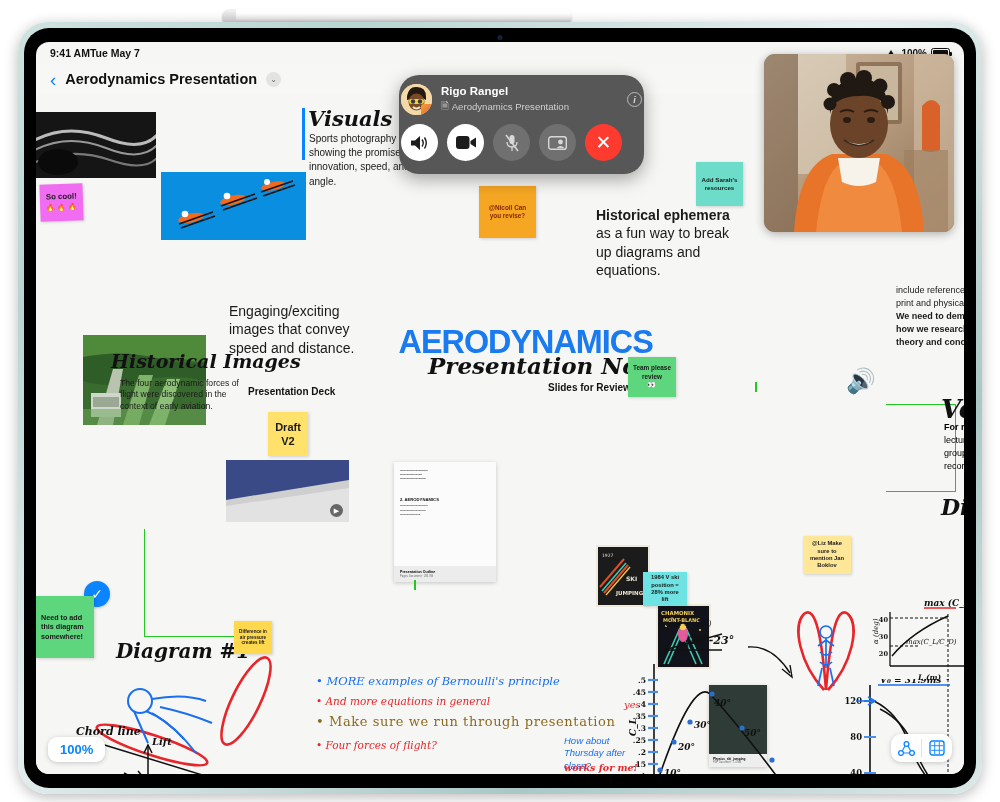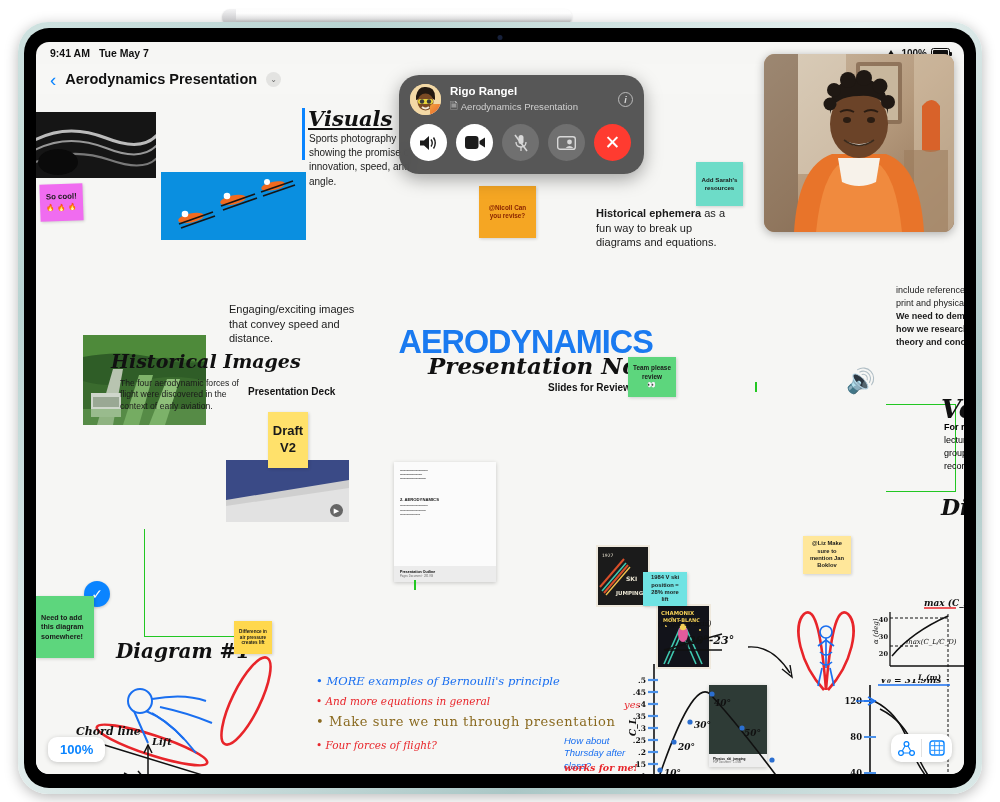--- a/index.html
+++ b/index.html
@@ -41,21 +41,21 @@
     position: relative; width: 100%; height: 100%; border-radius: 13px;
     background: #f6f6f4; overflow: hidden;
   }
 
   
   .statusbar {
     position:absolute; left:0; top:0; width:100%; height:22px;
     display:flex; align-items:center; padding:0 14px;
     font-size:10.5px; font-weight:bold; color:#111; z-index:40;
   }
-  .sb-left { display:flex; gap:9px; }
+  .sb-left { display:flex; }
   .sb-right { margin-left:auto; display:flex; align-items:center; gap:4px; font-size:10px;}
   .wifi { width:11px; height:9px; position:relative; }
   .wifi:before{content:""; position:absolute; left:0; bottom:0; width:0; height:0;
     border-left:5.5px solid transparent; border-right:5.5px solid transparent; border-bottom:8px solid #111;}
   .batt { width:19px; height:9.5px; border:1.2px solid #111; border-radius:2.5px; position:relative; }
   .batt:after{content:""; position:absolute; right:-3px; top:2.6px; width:1.6px; height:4px; background:#111; border-radius:0 1px 1px 0;}
   .batt i{ position:absolute; left:1px; top:1px; bottom:1px; right:1px; background:#111; border-radius:1px; display:block;}
 
   
   .navbar{
@@ -70,36 +70,36 @@
     display:flex; align-items:center; justify-content:center;
     font-size:8px; color:#6b6b6b;
   }
 
   
   .canvas{ position:absolute; left:0; top:52px; right:0; bottom:0; overflow:hidden; background:#f6f6f4;}
   .abs{ position:absolute; }
 
   
   .photo{ background:#cfcfcf; overflow:hidden; position:relative; }
-  .cap{ font-size:11px; color:#1a1a1a; line-height:1.32; }
+  .cap{ font-size:14px; color:#1a1a1a; line-height:1.32; }
   .cap b{ font-weight:bold; }
   .hand{ font-family:"DejaVu Serif", serif; font-style:italic; font-weight:bold; color:#111; }
 
   .sticky{ font-size:7.4px; line-height:1.28; text-align:center; color:#1a1a1a;
            display:flex; flex-direction:column; align-items:center; justify-content:center;
            padding:4px; box-shadow:1px 1px 3px rgba(0,0,0,.16); font-weight:bold;}
 
   
   .slide{ box-shadow:0 1px 4px rgba(0,0,0,.2); overflow:hidden; position:relative; background:#fff;}
 
   
   .ftpill{
     position:absolute; left:363px; top:33px; width:245px; height:99px;
     background:rgba(74,74,74,.93); border-radius:20px; z-index:60;
-    box-shadow:0 5px 18px rgba(0,0,0,.35); padding:9px 11px;
+    box-shadow:0 5px 18px rgba(0,0,0,.35); padding:9px 2px;
     backdrop-filter:blur(6px);
   }
   .ft-head{ display:flex; align-items:center; gap:9px; }
   .ft-ava{ width:31px; height:31px; border-radius:50%; background:#f3d9a6; position:relative; overflow:hidden; flex:0 0 auto;}
   .ft-name{ color:#fff; font-size:11.5px; font-weight:bold; line-height:1.25;}
   .ft-sub{ color:#cfcfcf; font-size:9.6px; display:flex; align-items:center; gap:3px;}
   .ft-info{ margin-left:auto; width:15px; height:15px; border-radius:50%; border:1.3px solid #b9b9b9;
             color:#d9d9d9; font-size:9px; font-style:italic; display:flex; align-items:center; justify-content:center; font-weight:bold;}
   .ft-row{ display:flex; gap:9px; margin-top:9px; }
   .ft-btn{ width:37px; height:37px; border-radius:50%; display:flex; align-items:center; justify-content:center;
@@ -193,21 +193,21 @@
                   <path d="M102 24 L134 13"></path>
             </g>
             <g fill="#ffffff">
               <circle cx="24" cy="42" r="3.3"></circle>
                   <circle cx="66" cy="24" r="3.3"></circle>
                   <circle cx="106" cy="10" r="3"></circle>
             </g>
           </svg>
         </div>
 
-        <div class="abs hand" style="left:272px; top:12px; font-size:21px;text-decoration:underline;">Visuals</div>
+        <div class="abs hand" style="left:272px; top:12px; font-size:21px;">Visuals</div>
         <div class="abs" style="left:273px; top:38px; width:108px; font-size:10px; line-height:1.42; color:#1a1a1a;">Sports photography showing the promise of innovation, speed, and angle.</div>
         <div class="abs" style="left:266px; top:14px; width:3px; height:52px; background:#0a84ff;"></div>
 
         <div class="abs sticky" style="left:4px; top:90px; width:43px; height:37px; background:#f06cf0; transform:rotate(-2deg); font-size:7.8px;">
           <span>So cool!</span>
           <span style="font-size:7px; margin-top:2px;">🔥 🔥 🔥</span>
         </div>
 
         <div class="abs photo" style="left:47px; top:107px; width:123px; height:90px;">
           <svg width="123" height="90" viewBox="0 0 123 90">
@@ -321,21 +321,21 @@
 
         <div class="abs sticky" style="left:0px; top:502px; width:58px; height:62px; background:#5dd67d; font-size:7.2px; align-items:flex-start; text-align:left; padding:6px 5px;">
           <span>Need to add this diagram somewhere!</span>
         </div>
 
         <div class="abs" style="left:360px; top:229px; font-size:33px; font-weight:bold; letter-spacing:-1px; color:#1a7af0; font-family:'Liberation Sans', sans-serif; transform:scaleX(.98);">AERODYNAMICS</div>
         <div class="abs hand" style="left:392px; top:258px; font-size:23px;">Presentation Notes</div>
 
         <div class="abs" style="left:212px; top:292px; font-size:10px; font-weight:bold; color:#111;">Presentation Deck</div>
 
-        <div class="abs sticky" style="left:232px; top:318px; width:40px; height:56px; background:#ffe16b; font-size:13px;">
+        <div class="abs sticky" style="left:232px; top:318px; width:40px; height:44px; background:#ffe16b; font-size:11px;">
           <span>Draft V2</span>
         </div>
 
         <div class="abs selbox" style="left:108px; top:435px; width:122px; height:108px; border-right:none; border-top:none;"></div>
         <div class="abs selline" style="left:378px; top:486px; width:2px; height:10px;"></div>
 
         <div class="abs" style="left:512px; top:288px; font-size:10px; font-weight:bold; color:#111;">Slides for Review</div>
 
         <div class="abs sticky" style="left:592px; top:263px; width:48px; height:40px; background:#5dd67d; font-size:6.4px;">
           <span>Team please review</span>

